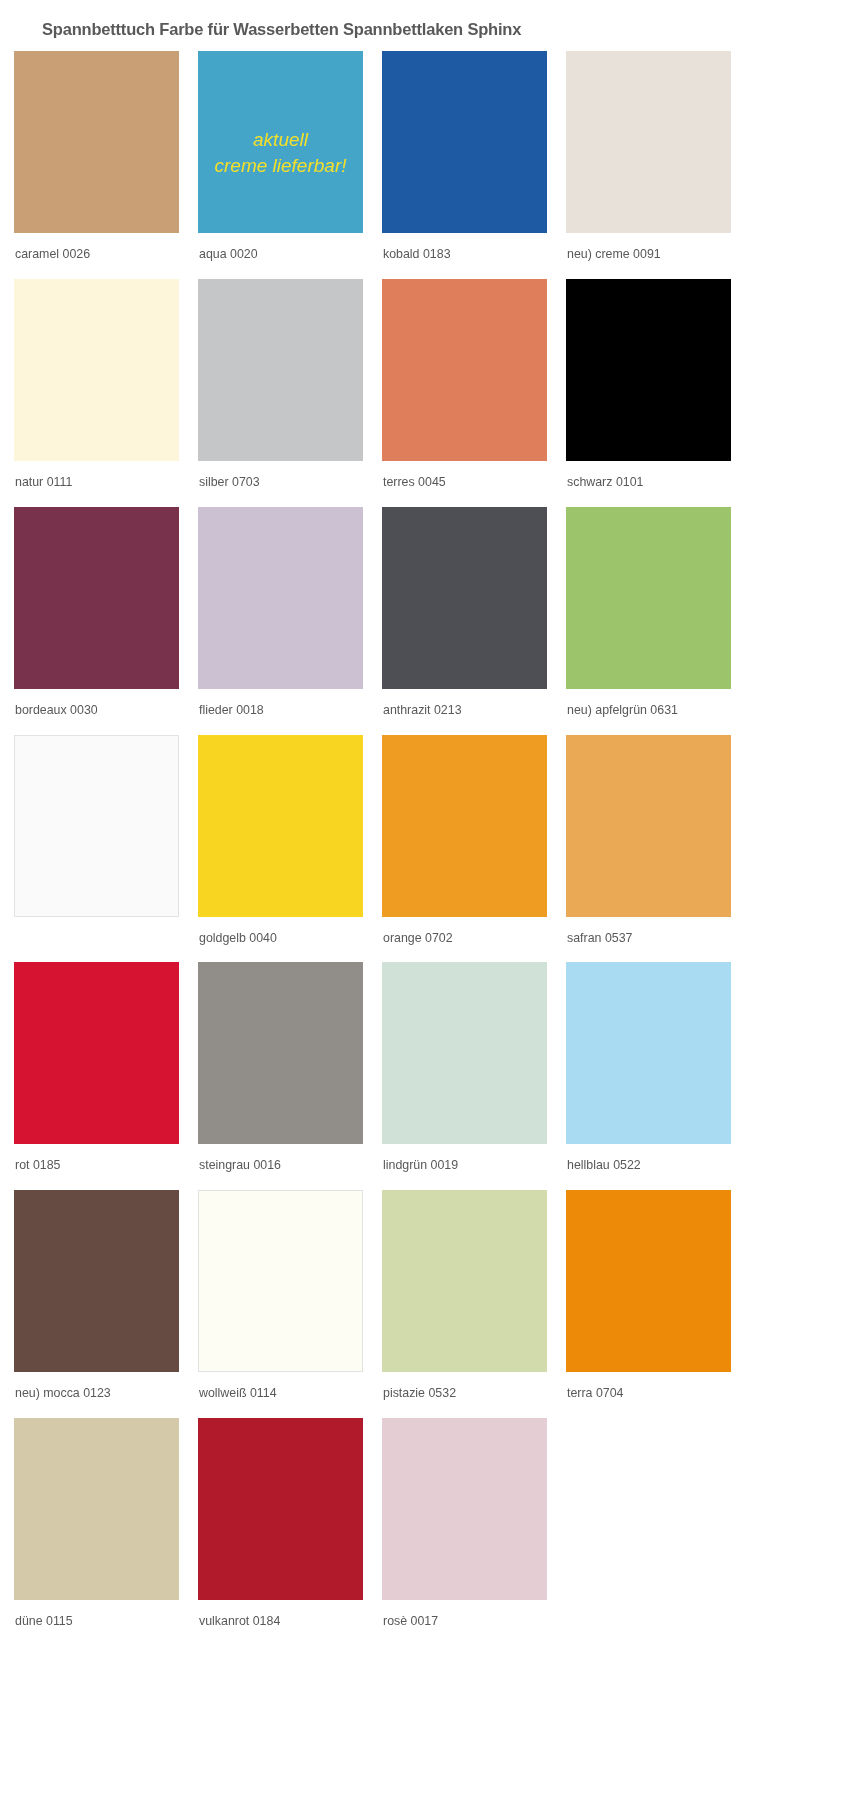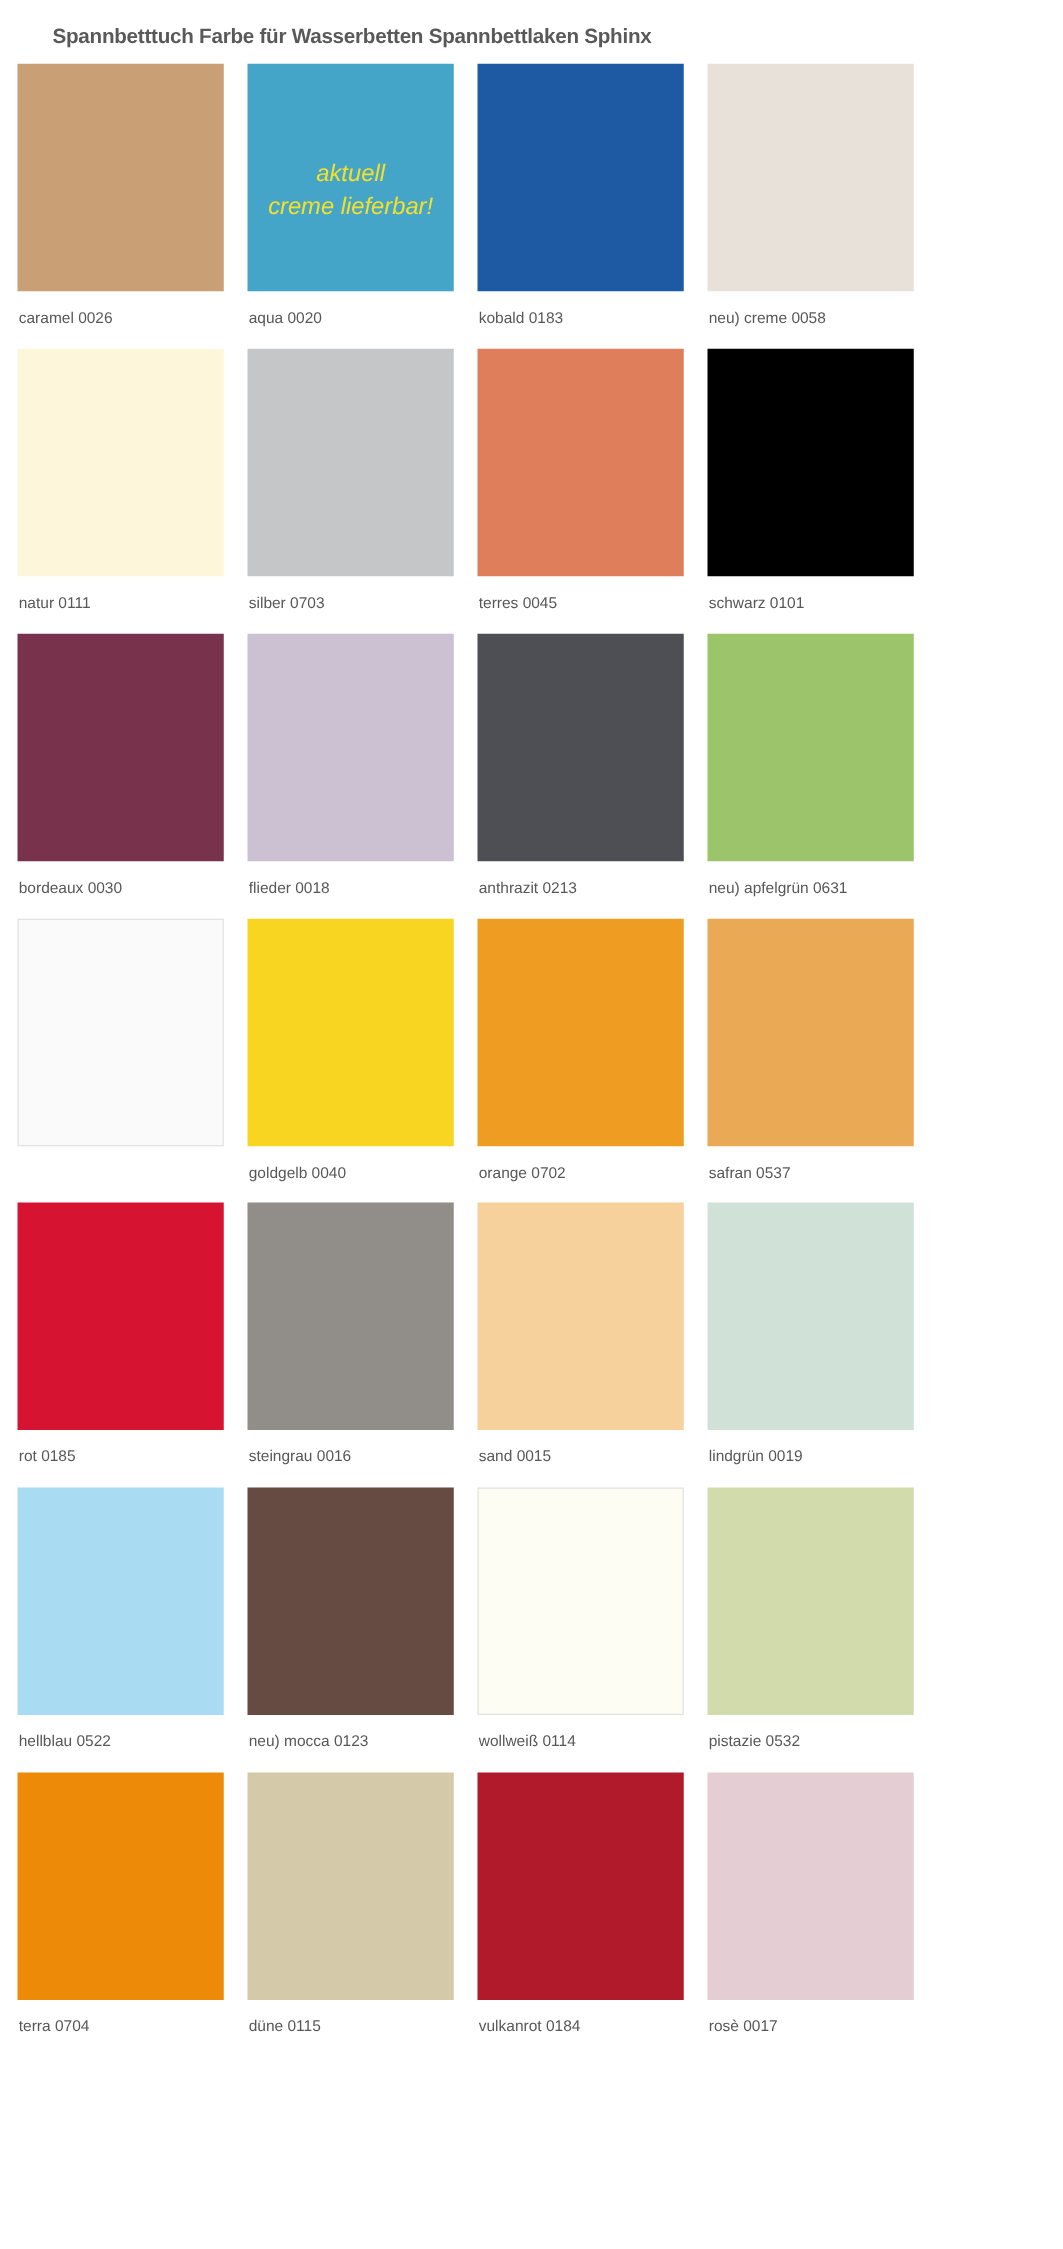--- a/index.html
+++ b/index.html
@@ -93,21 +93,21 @@
           </div>
         </div>
         <div class="swatch-label">aqua 0020</div>
       </div>
       <div class="swatch-cell">
         <div class="swatch-chip" style="background-color: rgb(30, 89, 164);"></div>
         <div class="swatch-label">kobald 0183</div>
       </div>
       <div class="swatch-cell">
         <div class="swatch-chip" style="background-color: rgb(232, 225, 218);"></div>
-        <div class="swatch-label">neu) creme 0058</div>
+        <div class="swatch-label">neu) creme 0091</div>
       </div>
       <div class="swatch-cell">
         <div class="swatch-chip" style="background-color: rgb(253, 246, 219);"></div>
         <div class="swatch-label">natur 0111</div>
       </div>
       <div class="swatch-cell">
         <div class="swatch-chip" style="background-color: rgb(197, 198, 200);"></div>
         <div class="swatch-label">silber 0703</div>
       </div>
       <div class="swatch-cell">
@@ -151,24 +151,20 @@
       </div>
       <div class="swatch-cell">
         <div class="swatch-chip" style="background-color: rgb(214, 20, 50);"></div>
         <div class="swatch-label">rot 0185</div>
       </div>
       <div class="swatch-cell">
         <div class="swatch-chip" style="background-color: rgb(145, 142, 137);"></div>
         <div class="swatch-label">steingrau 0016</div>
       </div>
       <div class="swatch-cell">
-        <div class="swatch-chip" style="background-color: rgb(247, 209, 155);"></div>
-        <div class="swatch-label">sand 0015</div>
-      </div>
-      <div class="swatch-cell">
         <div class="swatch-chip" style="background-color: rgb(208, 225, 216);"></div>
         <div class="swatch-label">lindgrün 0019</div>
       </div>
       <div class="swatch-cell">
         <div class="swatch-chip" style="background-color: rgb(169, 220, 242);"></div>
         <div class="swatch-label">hellblau 0522</div>
       </div>
       <div class="swatch-cell">
         <div class="swatch-chip" style="background-color: rgb(101, 75, 66);"></div>
         <div class="swatch-label">neu) mocca 0123</div>

